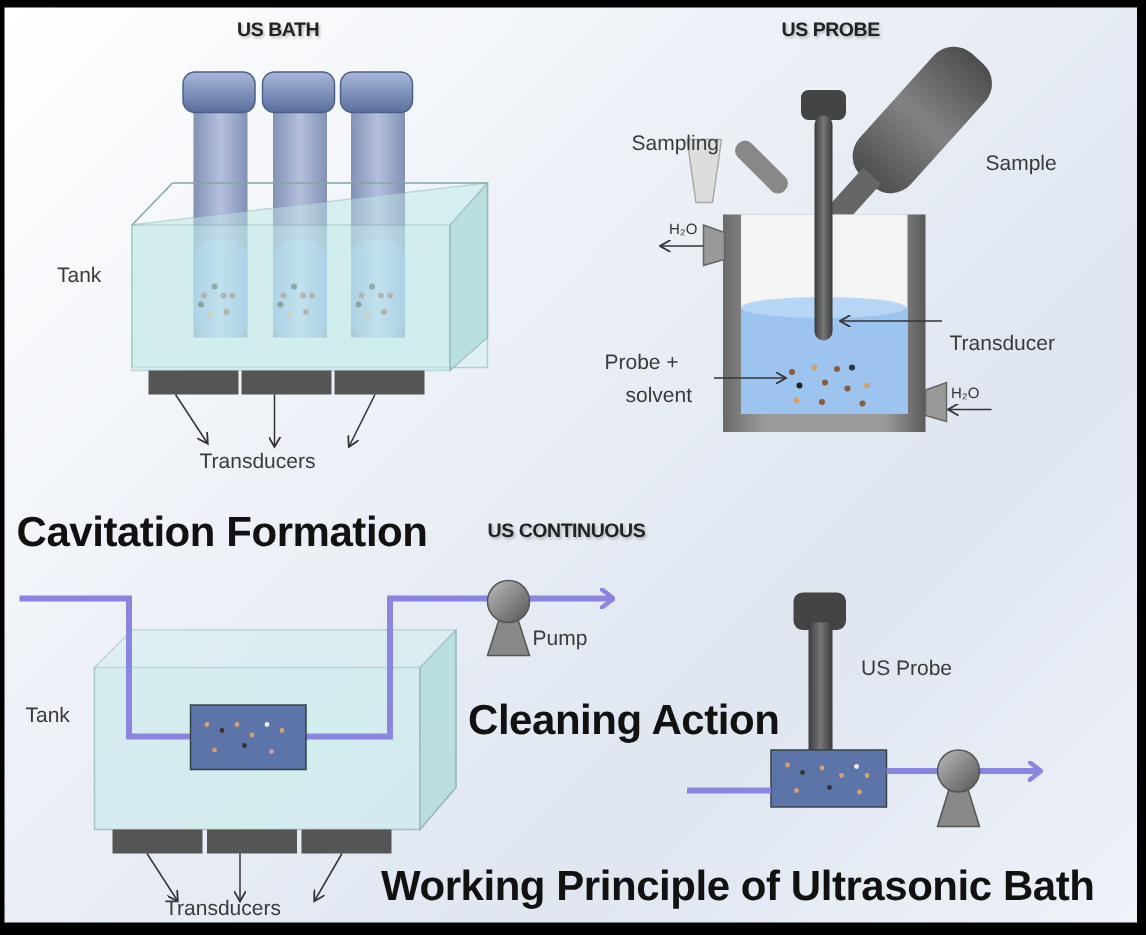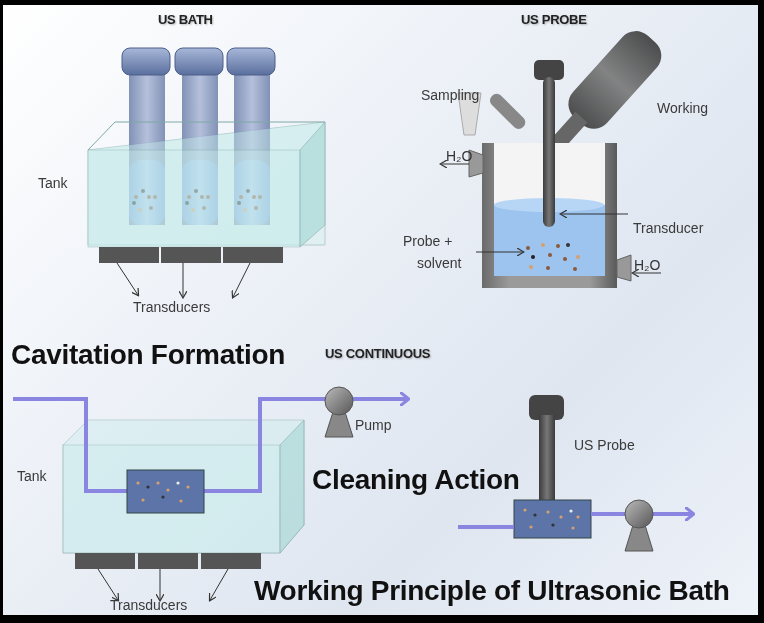--- a/index.html
+++ b/index.html
@@ -4,21 +4,21 @@
 <style>
   html,body{margin:0;padding:0;background:#000;}
   body{width:764px;height:623px;position:relative;overflow:hidden;font-family:"DejaVu Sans",sans-serif;}
   #canvas{position:absolute;left:3px;top:5px;width:755px;height:610px;
     background:linear-gradient(135deg,#ffffff 0%,#eef2f8 35%,#dfe6f0 70%,#eef2f9 100%);}
   svg{position:absolute;left:0;top:0;}
   .lbl{position:absolute;color:#333;white-space:nowrap;font-family:Liberation Sans, sans-serif;text-align:right;}
   .sm{font-size:14px;color:#3a3a3a;}
   .hd{font-size:13px;font-weight:bold;color:#222;letter-spacing:-0.3px;text-shadow:1px 1px 2px rgba(0,0,0,0.25);}
   .big{font-size:28px;font-weight:bold;color:#111;letter-spacing:-0.3px;}
-  .xs{font-size:14px;color:#333;}
+  .xs{font-size:10px;color:#333;}
 </style>
 </head>
 <body>
 
 <div id="canvas">
 <svg width="755" height="610" viewBox="0 0 755 610">
   <defs>
     <linearGradient id="tubeG" x1="0" x2="1">
       <stop offset="0" stop-color="#6d80aa"></stop>
           <stop offset="0.5" stop-color="#a9b6d6"></stop>
@@ -216,21 +216,21 @@
     </g>
   </g>
 </svg>
 
 <div class="lbl hd" style="left:155px;top:7px;">US BATH</div>
 <div class="lbl sm" style="left:35px;top:170px;">Tank</div>
 <div class="lbl sm" style="left:130px;top:294px;">Transducers</div>
 
 <div class="lbl hd" style="left:518px;top:7px;">US PROBE</div>
 <div class="lbl sm" style="left:418px;top:82px;">Sampling</div>
-<div class="lbl sm" style="left:654px;top:95px;">Working</div>
+<div class="lbl sm" style="left:654px;top:95px;">Sample</div>
 <div class="lbl sm" style="left:630px;top:198px;margin-top:17px;">Transducer</div>
 <div class="lbl sm" style="left:400px;top:228px;">Probe +</div>
 <div class="lbl sm" style="left:414px;top:250px;">solvent</div>
 <div class="lbl xs" style="left:443px;top:143px;">H₂O</div>
 <div class="lbl xs" style="left:631px;top:252px;">H₂O</div>
 
 <div class="lbl big" style="left:8px;top:334px;">Cavitation Formation</div>
 <div class="lbl big" style="left:251px;top:570px;">Working Principle of Ultrasonic Bath</div>
 <div class="lbl big" style="left:309px;top:459px;">Cleaning Action</div>
 

